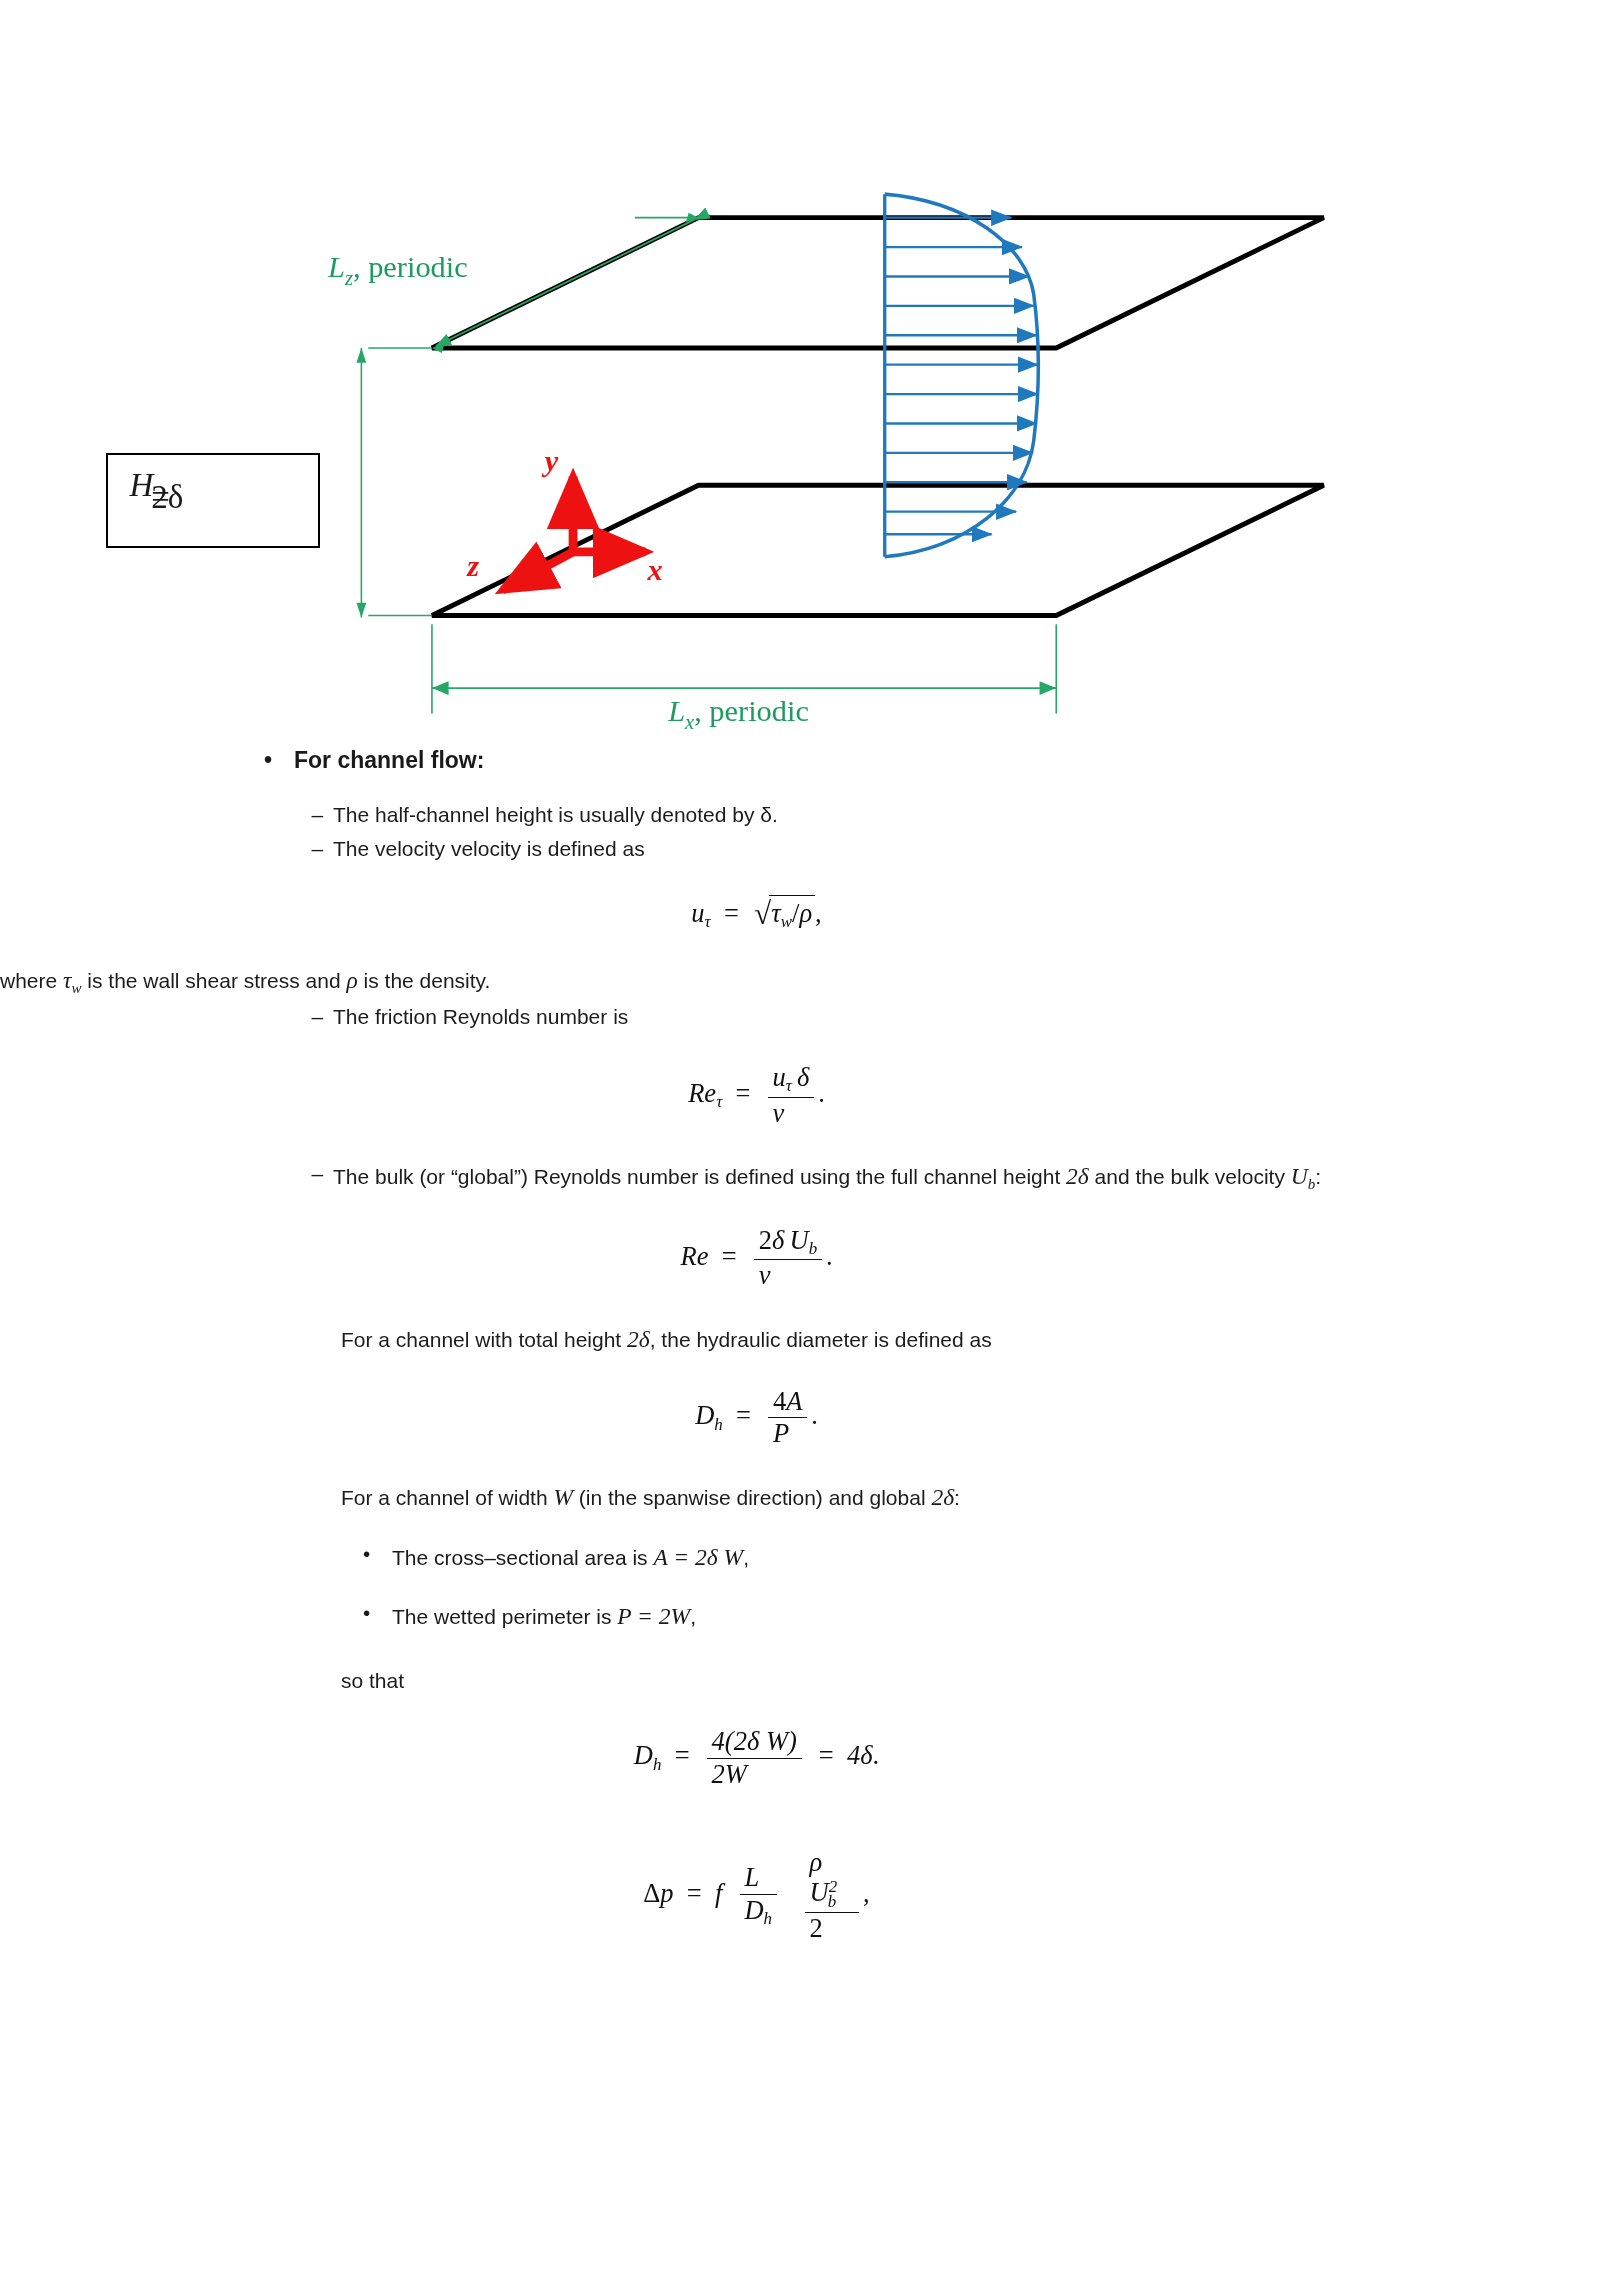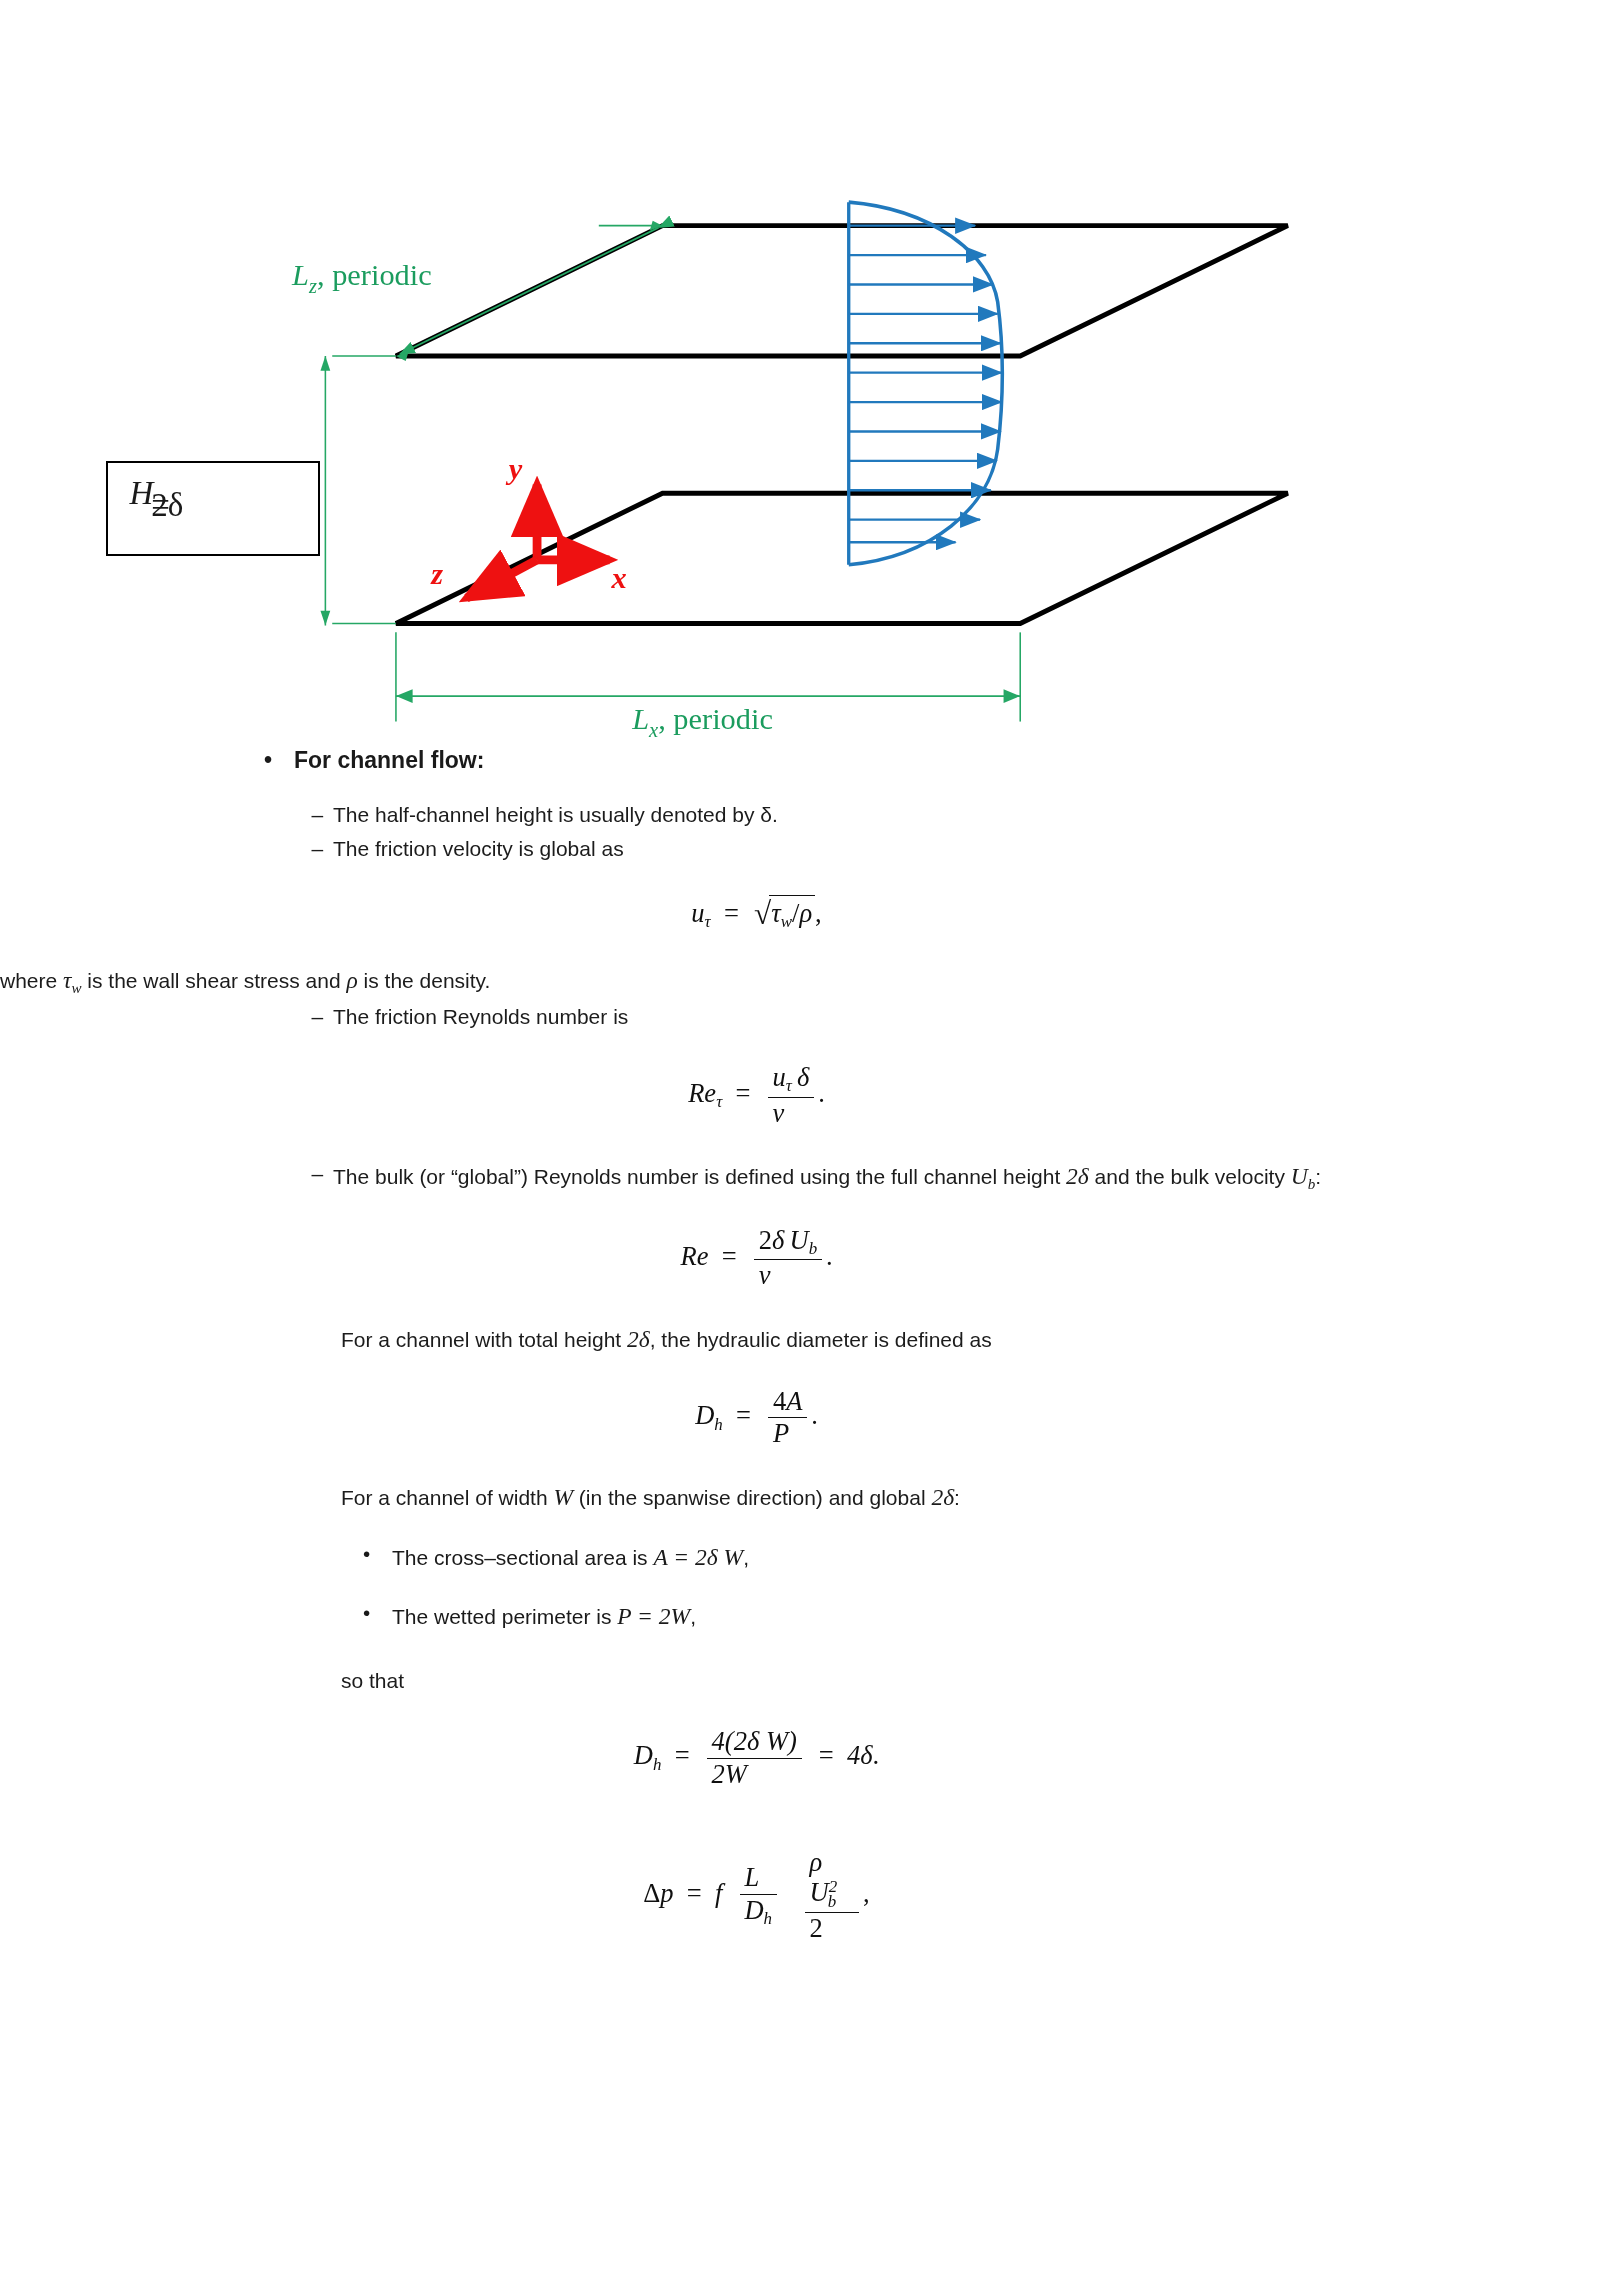--- a/index.html
+++ b/index.html
@@ -13,23 +13,24 @@
     position: relative;
     font-family: "Liberation Sans", sans-serif;
     color: #1a1a1a;
     overflow: hidden;
   }
 
   
   #figure {
     position: absolute;
     left: 0;
-    top: 8px;
+    top: 0;
     width: 1306px;
     height: 745px;
+    padding-left: 36px;
   }
   #figure svg { display: block; }
 
   .hbox-label {
     position: absolute;
     left: 106px;
     top: 453px;
     width: 214px;
     height: 95px;
     border: 2.9px solid #000;
@@ -278,21 +279,21 @@
 
   <div class="sp-b"></div>
 
   <div class="dash-item">
     <span class="dash">–</span>
     <span>The half-channel height is usually denoted by δ.</span>
   </div>
 
   <div class="dash-item">
     <span class="dash">–</span>
-    <span>The friction velocity is global as</span>
+    <span>The velocity velocity is defined as</span>
   </div>
 
   <div class="sp-a"></div>
 
   <div class="mathline">
     <span class="mi">u</span><span class="sub">τ</span>
     <span class="mo">&nbsp;</span><span class="mo">=</span><span class="mo">&nbsp;</span>
     <span class="sqrt"><span class="radical">√</span><span class="rad-body"><span class="mi">τ</span><span class="sub">w</span><span class="mo">/</span><span class="mi">ρ</span></span></span><span class="mo">,</span>
   </div>
 

